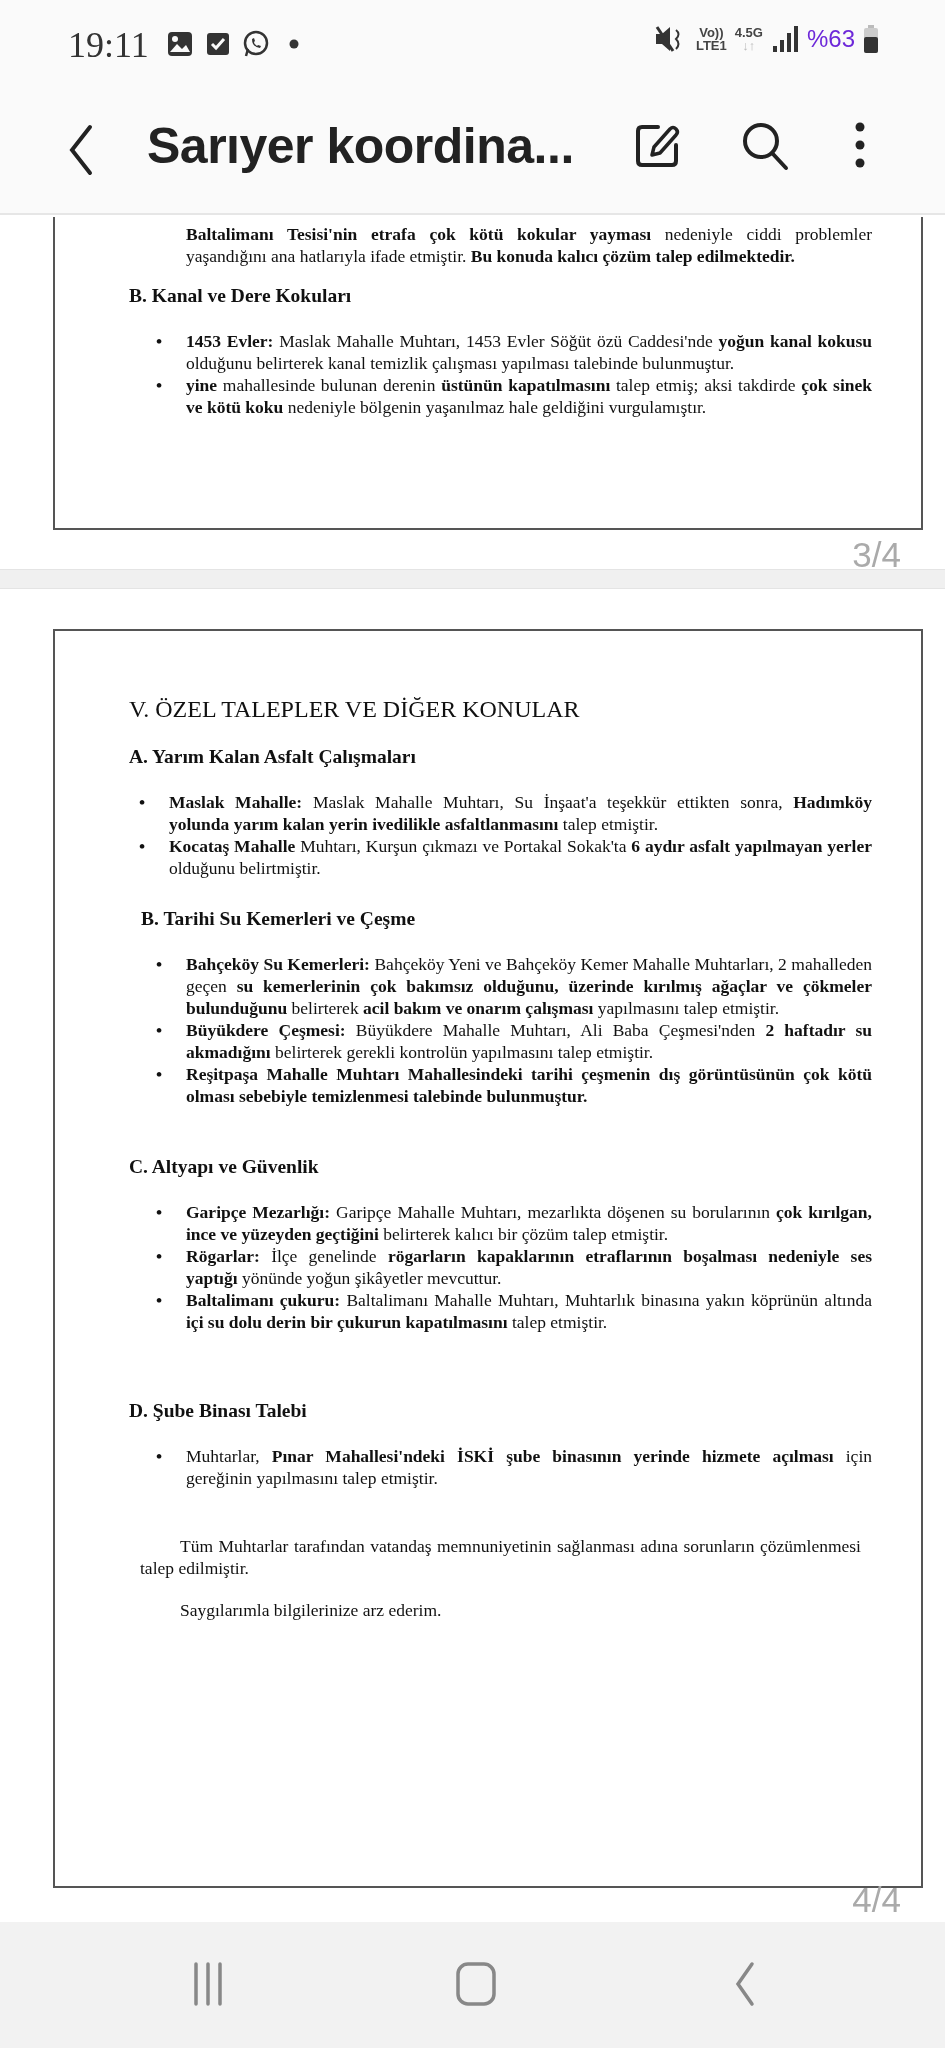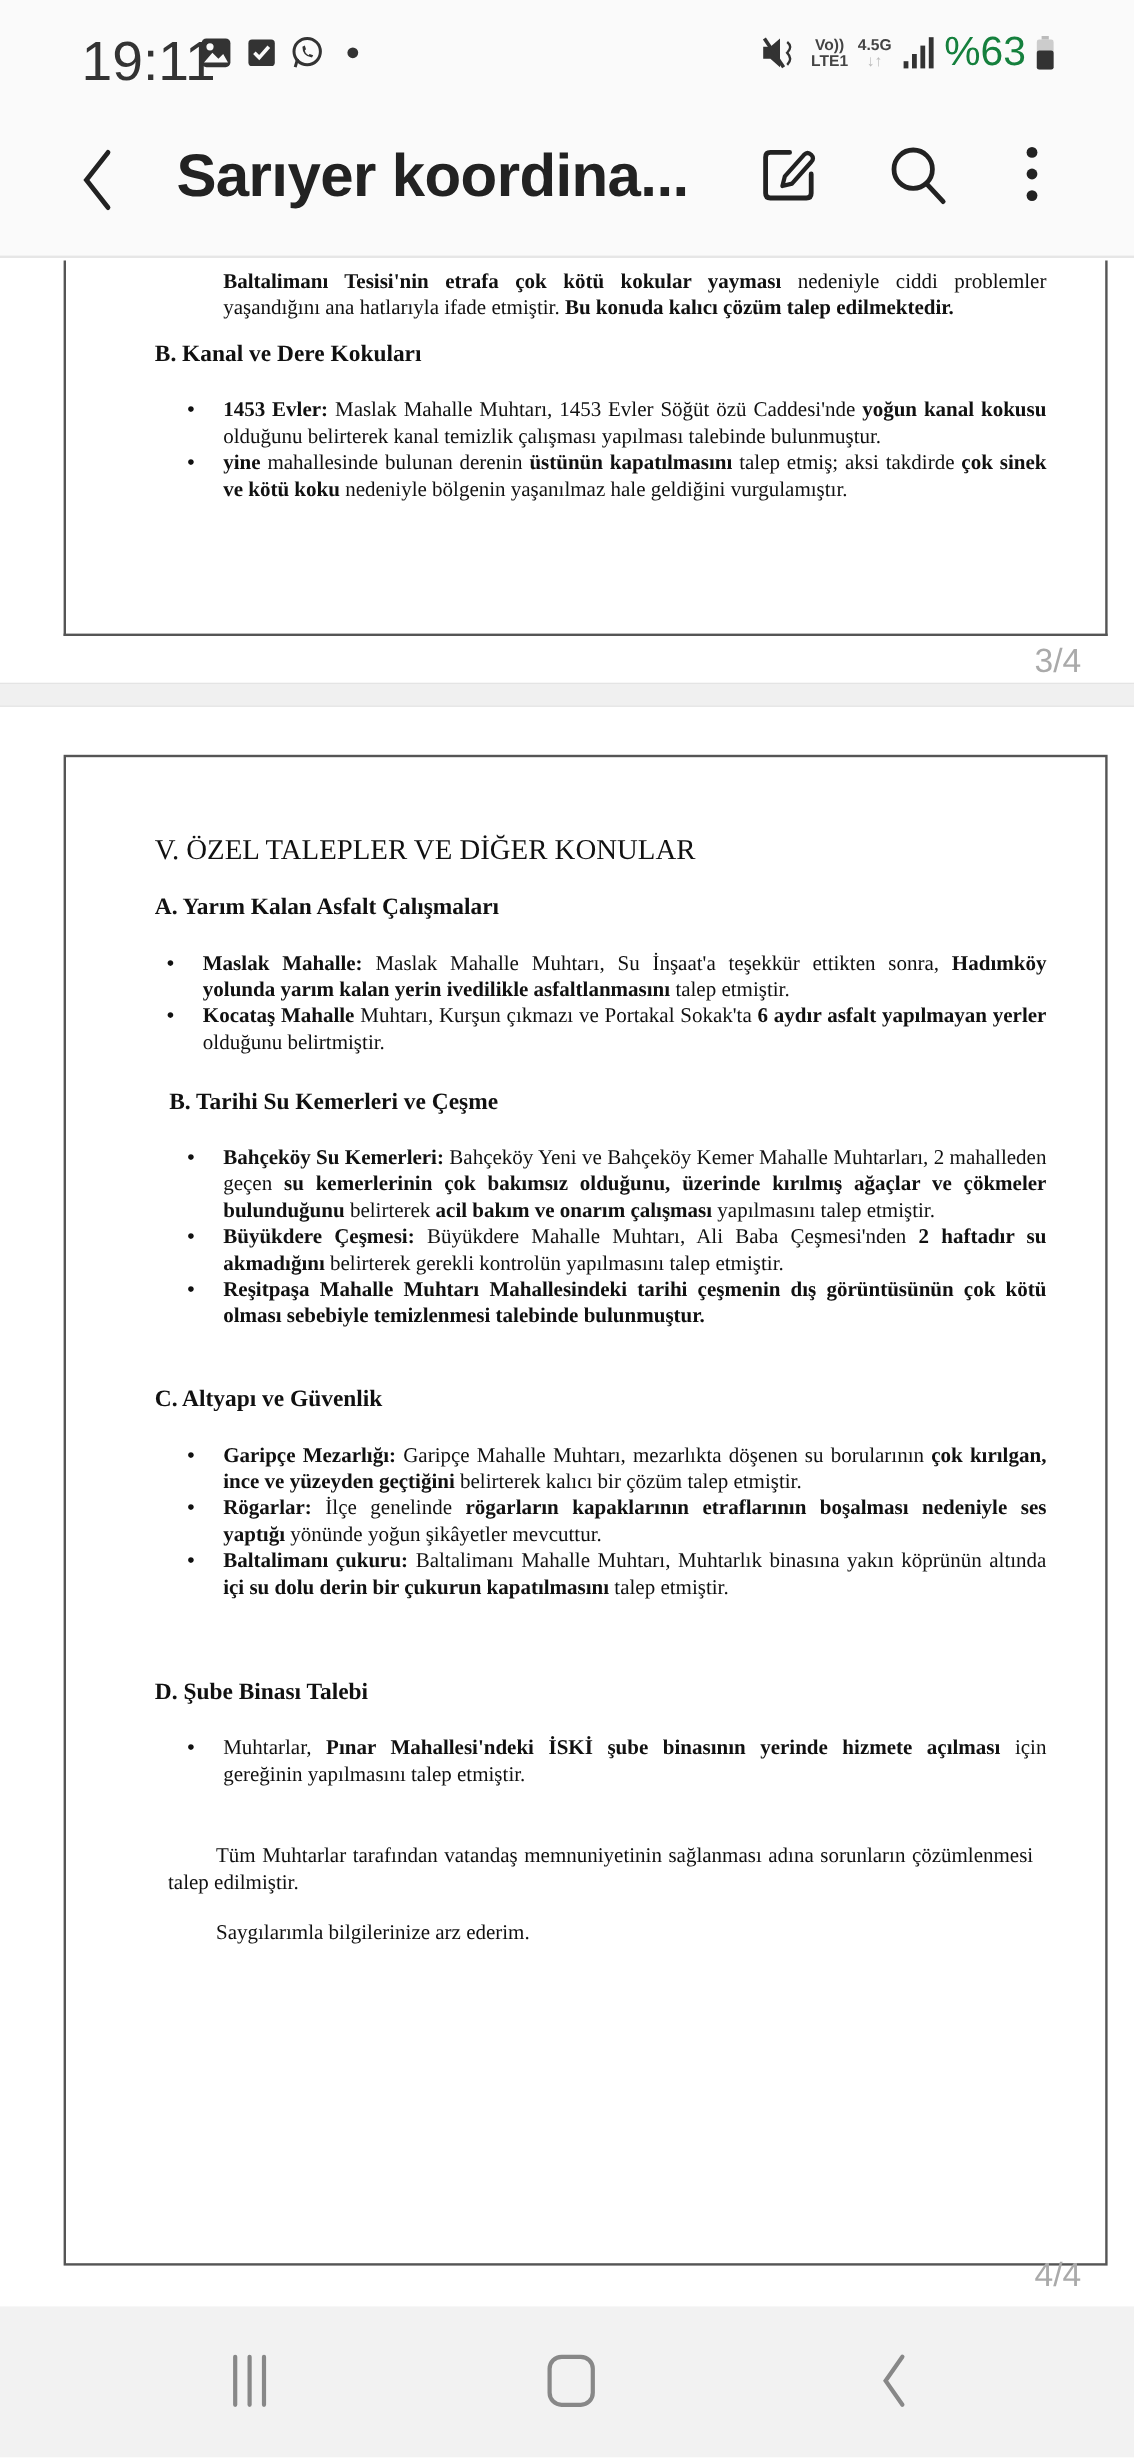--- a/index.html
+++ b/index.html
@@ -1,41 +1,41 @@
 <!DOCTYPE html>
 <html><head>
 <meta charset="utf-8">
 <style>
   * { box-sizing: border-box; margin: 0; padding: 0; }
   html, body { width: 945px; height: 2048px; overflow: hidden; background: #ffffff; }
   body { position: relative; font-family: "Liberation Sans", sans-serif; color: #222; }
 
   
   .status-bar { position: absolute; left: 0; top: 0; width: 945px; height: 95px; background: #fafafa; }
-  .status-time { position: absolute; left: 68px; top: 24px; font-size: 46px; color: #333; font-family: Liberation Sans, sans-serif; }
+  .status-time { position: absolute; left: 68px; top: 24px; font-size: 36px; color: #333; font-family: Liberation Serif, serif; }
   .status-left-icons { position: absolute; left: 166px; top: 30px; display: flex; gap: 10px; align-items: center; }
   .si { display: inline-block; width: 28px; height: 28px; }
   .status-right { position: absolute; right: 66px; top: 24px; display: flex; align-items: center; gap: 8px; color: #333; }
   .net-label { font-size: 13px; line-height: 13px; font-weight: bold; color: #444; text-align: center; }
-  .battery-text { font-size: 34px; color: #15803d; }
+  .battery-text { font-size: 24px; color: #6d28d9; }
 
   
   .app-bar { position: absolute; left: 0; top: 95px; width: 945px; height: 120px; background: #fafafa; border-bottom: 2px solid #e6e6e6; padding-left: 32px; }
   .back-btn { position: absolute; left: 60px; top: 22px; width: 50px; height: 66px; cursor: pointer; }
   .doc-title { position: absolute; left: 147px; top: 22px; font-size: 50px; font-weight: bold; color: #222; letter-spacing: -0.5px; font-family: "Liberation Sans", sans-serif; }
   .edit-btn { position: absolute; left: 632px; top: 22px; width: 52px; height: 56px; cursor: pointer; }
   .search-btn { position: absolute; left: 738px; top: 22px; width: 54px; height: 56px; cursor: pointer; }
   .more-btn { position: absolute; left: 845px; top: 22px; width: 30px; height: 56px; cursor: pointer; }
 
   
   .viewer { position: absolute; left: 0; top: 217px; width: 945px; height: 1705px; background: #ffffff; overflow: hidden; }
   .page { position: absolute; left: 37px; width: 870px; border: 2px solid #555; background: #fff; }
   .page3 { top: -20px; height: 333px; border-top: none; }
   .page4 { top: 412px; height: 1259px; }
-  .page-num { position: absolute; right: 44px; font-size: 28px; color: #aaa; font-family: "Liberation Sans", sans-serif; }
+  .page-num { position: absolute; right: 44px; font-size: 35px; color: #aaa; font-family: "Liberation Sans", sans-serif; }
   .pn3 { top: 318px; }
   .pn4 { top: 1663px; }
   .separator { position: absolute; left: 0; top: 352px; width: 945px; height: 20px; background: #f0f0f0; border-top: 1px solid #e4e4e4; border-bottom: 1px solid #e4e4e4; }
 
   .doc { font-family: "Liberation Serif", serif; color: #111; font-size: 17.5px; line-height: 22px; margin-left: 16px; }
   .doc b { font-weight: bold; }
   .doc h2 { font-size: 24px; font-weight: normal; line-height: 24px; }
   .doc h3 { font-size: 19.5px; font-weight: bold; line-height: 24px; }
   .doc ul { list-style: none; }
   .doc li { position: relative; padding-left: 30px; text-align: justify; }

